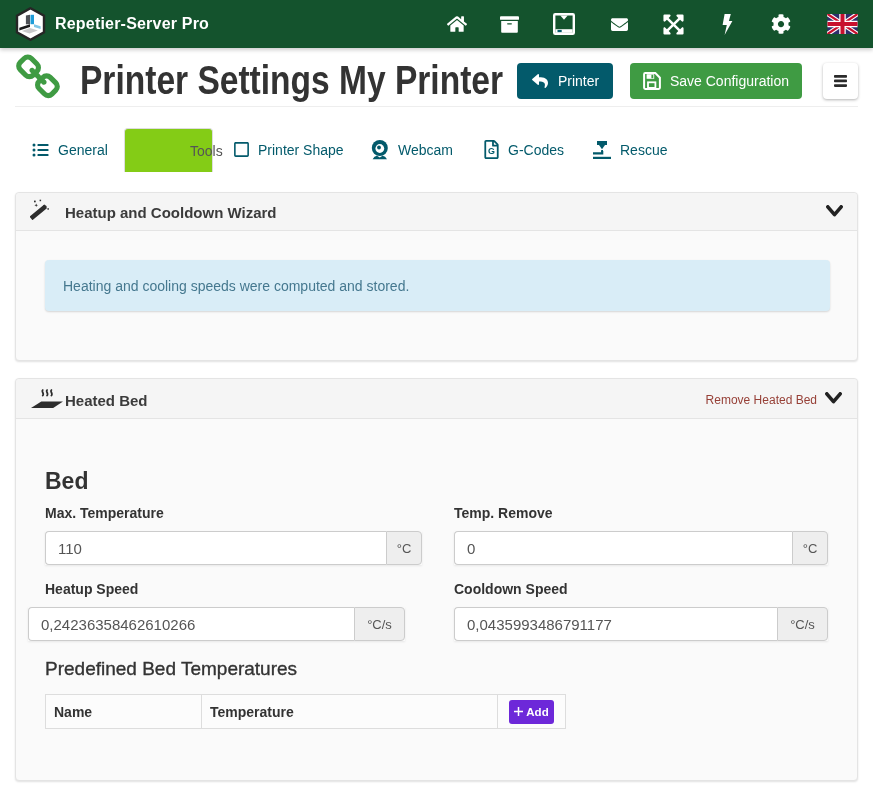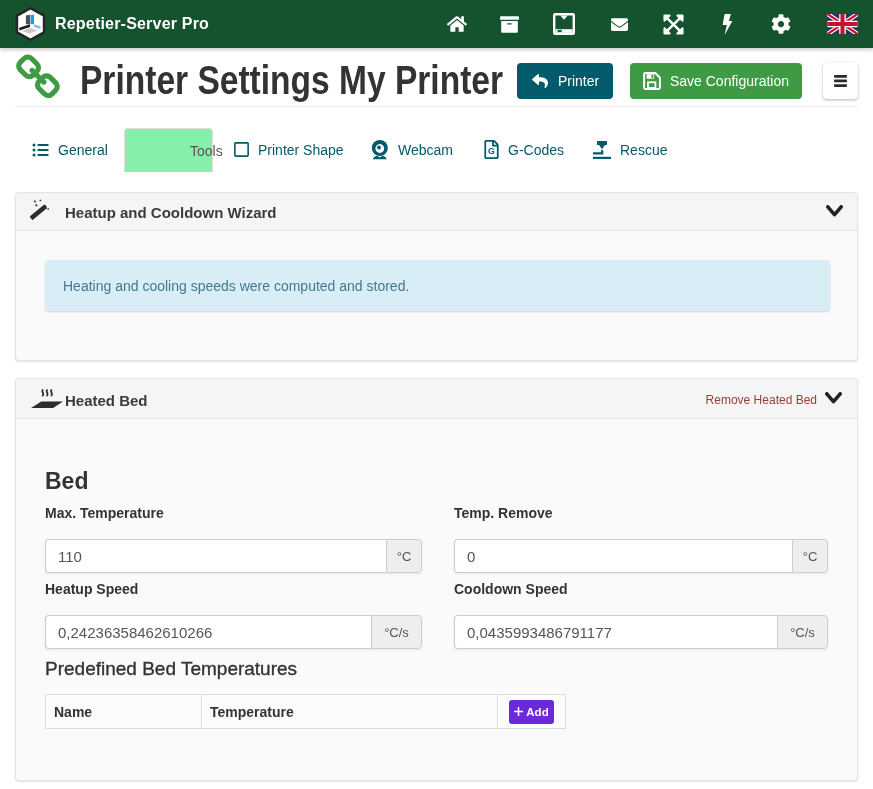--- a/index.html
+++ b/index.html
@@ -11,34 +11,34 @@
 h1.title { position:absolute; left:80px; top:60px; font-size:41px; line-height:1; font-weight:bold; color:#333; white-space:nowrap; transform:scaleX(0.818); transform-origin:0 0; }
 .btn { position:absolute; height:36px; border-radius:4px; color:#fff; font-size:14px; display:flex; align-items:center; justify-content:center; top:63px; }
 .btn-printer { left:517px; width:96px; background:#035a6b; }
 .btn-save { left:630px; width:172px; background:#3f9b43; }
 .btn-menu { left:823px; width:35px; background:#fff; box-shadow:0 1px 3px rgba(0,0,0,.3); }
 .hdr-line { position:absolute; left:15px; top:106px; width:843px; border-top:1px solid #eee; }
 .tabs { position:absolute; left:0px; top:128px; width:852px; height:43px; }
 .tabline { position:absolute; left:15px; top:170px; width:843px; border-top:1px solid #ddd; }
 .tab { position:absolute; top:0; height:43px; display:flex; align-items:center; color:#035a6b; font-size:14px; }
 .tab .txt { margin-left:8px; }
-.tab-active { background:#86efac; border:1px solid #ddd; border-bottom:none; border-radius:4px 4px 0 0; color:#555; z-index:2; height:44px;gap:43px; }
+.tab-active { background:#84cc16; border:1px solid #ddd; border-bottom:none; border-radius:4px 4px 0 0; color:#555; z-index:2; height:44px;gap:43px; }
 .panel { position:absolute; left:15px; width:843px; background:#fafafa; border:1px solid #e4e4e4; border-radius:4px; box-shadow:0 1px 2px rgba(0,0,0,.12); }
 .p1 { top:192px; height:169px; }
 .p2 { top:378px; height:403px; }
 .phead { position:absolute; left:0; top:0; width:100%; background:#f5f5f5; border-bottom:1px solid #e4e4e4; border-radius:4px 4px 0 0; }
 .p1 .phead { height:38px; }
 .p2 .phead { height:40px; }
 .ptitle { position:absolute; font-size:15px; font-weight:bold; color:#3b3b3b; letter-spacing:0px; }
 .chev { position:absolute; }
 .alert { position:absolute; left:29px; top:67px; width:785px; height:51px; background:#d9edf7; border-radius:4px; box-shadow:0 1px 2px rgba(0,0,0,.15); color:#45788f; font-size:14px; display:flex; align-items:center; padding-left:18px; }
 .remove { position:absolute; right:40px; top:14px; font-size:12px; color:#963f36; }
 .bedh { position:absolute; left:29px; top:89px; font-size:23px; font-weight:bold; color:#333; }
 .lbl { position:absolute; font-size:14px; font-weight:bold; color:#333; }
-.igroup { position:absolute; height:34px; display:flex; box-shadow:0 1px 2px rgba(0,0,0,.08); border-radius:0;margin-top:8px; }
+.igroup { position:absolute; height:34px; display:flex; box-shadow:0 1px 2px rgba(0,0,0,.08); border-radius:0; }
 .igroup input { height:34px; border:1px solid #ccc; border-right:none; border-radius:4px 0 0 4px; font-family:"Liberation Sans",sans-serif; font-size:15px; color:#555; padding:0 12px; flex:1; background:#fff; outline:none; }
 .iaddon { height:34px; background:#eee; border:1px solid #ccc; border-radius:0 4px 4px 0; font-size:13px; color:#555; display:flex; align-items:center; justify-content:center; }
 .predef { position:absolute; left:29px; top:279px; font-size:19px; font-weight:500; color:#333; -webkit-text-stroke:0.35px #333; }
 .tbl { position:absolute; left:29px; top:315px; border-collapse:collapse; background:#fcfcfc; }
 .tbl td { border:1px solid #ddd; font-size:14px; font-weight:bold; color:#333; padding:0 8px; height:34px; }
 .btn-add { display:inline-flex; align-items:center; background:#6d28d9; color:#fff; border-radius:3px; font-size:11.5px; font-weight:bold; height:24px; padding:0 5px; }
 </style>
 </head>
 <body>
 
@@ -225,21 +225,21 @@
   <div class="igroup" style="left:29px;top:152px;width:377px">
     <input value="110" style="">
       <div class="iaddon" style="width:36px">°C</div>
   </div>
   <div class="igroup" style="left:438px;top:152px;width:374px">
     <input value="0" style="">
       <div class="iaddon" style="width:36px">°C</div>
   </div>
   <div class="lbl" style="left:29px;top:202px">Heatup Speed</div>
   <div class="lbl" style="left:438px;top:202px">Cooldown Speed</div>
-  <div class="igroup" style="left:29px;top:228px;width:377px">
+  <div class="igroup" style="left:12px;top:228px;width:377px">
     <input value="0,24236358462610266" style="">
       <div class="iaddon" style="width:51px">°C/s</div>
   </div>
   <div class="igroup" style="left:438px;top:228px;width:374px">
     <input value="0,0435993486791177" style="">
       <div class="iaddon" style="width:51px">°C/s</div>
   </div>
   <div class="predef">Predefined Bed Temperatures</div>
   <table class="tbl">
     <tbody>

